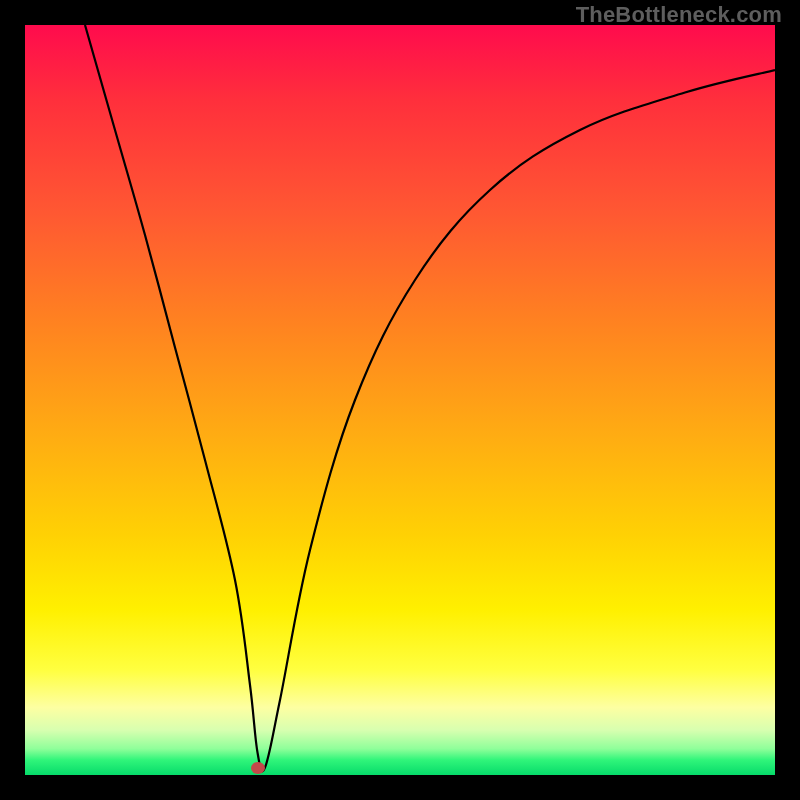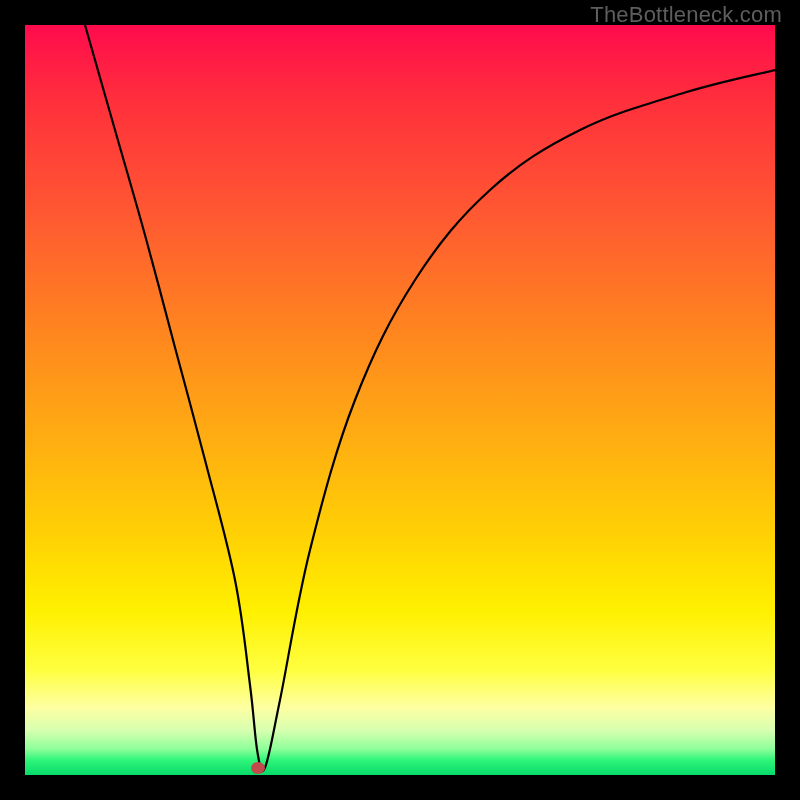--- a/index.html
+++ b/index.html
@@ -66,21 +66,21 @@
     height: 12px;
     border-radius: 50%;
     background: #c24a4a;
     transform: translate(-50%, -50%);
   }
   .watermark {
     position: absolute;
     top: 2px;
     right: 18px;
     font-size: 22px;
-    font-weight: 400;
+    font-weight: 700;
     color: #5e5e5e;
     letter-spacing: 0.2px;
     user-select: none;
   }
 </style>
 </head>
 <body>
 
 <div class="frame">
   <div class="plot-area">

